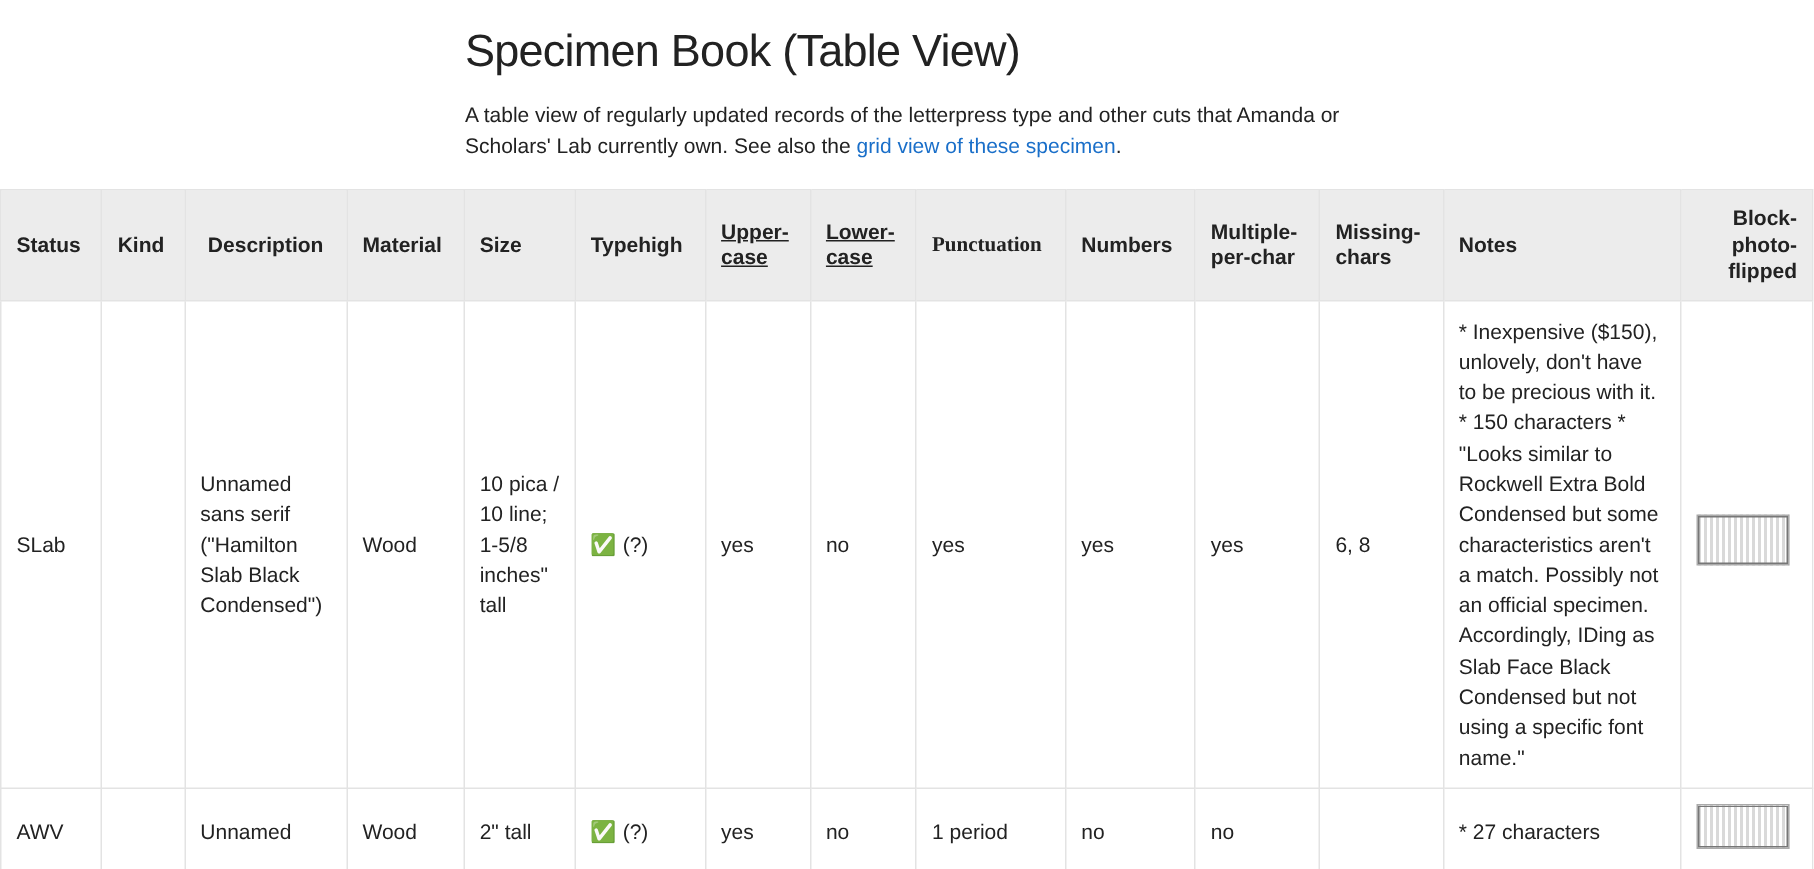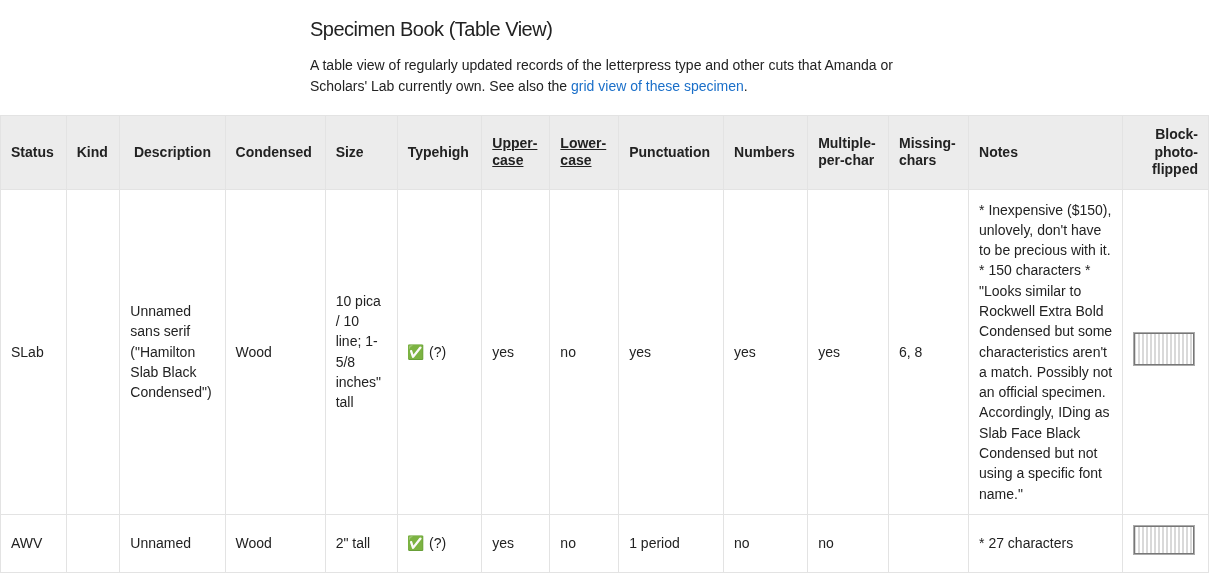--- a/index.html
+++ b/index.html
@@ -8,21 +8,21 @@
     font-family: -apple-system, BlinkMacSystemFont, "Segoe UI", Helvetica, Arial, sans-serif;
     color: #222;
     background: #fff;
   }
   .intro {
     max-width: 900px;
     margin: 0 0 18px 310px;
     padding-top: 18px;
   }
   h1 {
-    font-size: 20px;
+    font-size: 30px;
     font-weight: 500;
     margin: 0 0 14px 0;
     letter-spacing: -0.5px;
   }
   .desc {
     font-size: 14px;
     line-height: 1.5;
     max-width: 610px;
   }
   .desc a {
@@ -70,21 +70,21 @@
     height: 30px;
     margin-bottom: 2px;
   }
   .col-status { width: 60px; }
   .col-kind { width: 52px; }
   .col-desc { width: 100px; text-align: center; }
   .col-material { width: 70px; }
   .col-size { width: 70px; margin-top: 32px; }
   .col-typehigh { width: 72px; }
   .col-upper, .col-lower { width: 55px; text-decoration: underline; }
-  .col-punct { width: 85px; }
+  .col-punct { width: 85px; font-family: Liberation Serif, serif; }
   .col-numbers { width: 70px; }
   .col-multi { width: 72px; }
   .col-missing { width: 68px; }
   .col-notes { width: 150px; }
   .col-photo { width: 74px; text-align: right; }
 </style>
 </head>
 <body>
 
 <div class="intro">
@@ -93,21 +93,21 @@
     <span>A table view of regularly updated records of the letterpress type and other cuts that Amanda or Scholars' Lab currently own. See also the </span><a href="#">grid view of these specimen</a><span>.</span>
   </div>
 </div>
 
 <table>
   <thead>
     <tr>
       <th class="col-status">Status</th>
       <th class="col-kind">Kind</th>
       <th class="col-desc">Description</th>
-      <th class="col-material">Condensed</th>
+      <th class="col-material">Material</th>
       <th class="col-size">Size</th>
       <th class="col-typehigh">Typehigh</th>
       <th class="col-upper">Upper-case</th>
       <th class="col-lower">Lower-case</th>
       <th class="col-punct">Punctuation</th>
       <th class="col-numbers">Numbers</th>
       <th class="col-multi">Multiple-per-char</th>
       <th class="col-missing">Missing-chars</th>
       <th class="col-notes">Notes</th>
       <th class="col-photo">Block-photo-flipped</th>

